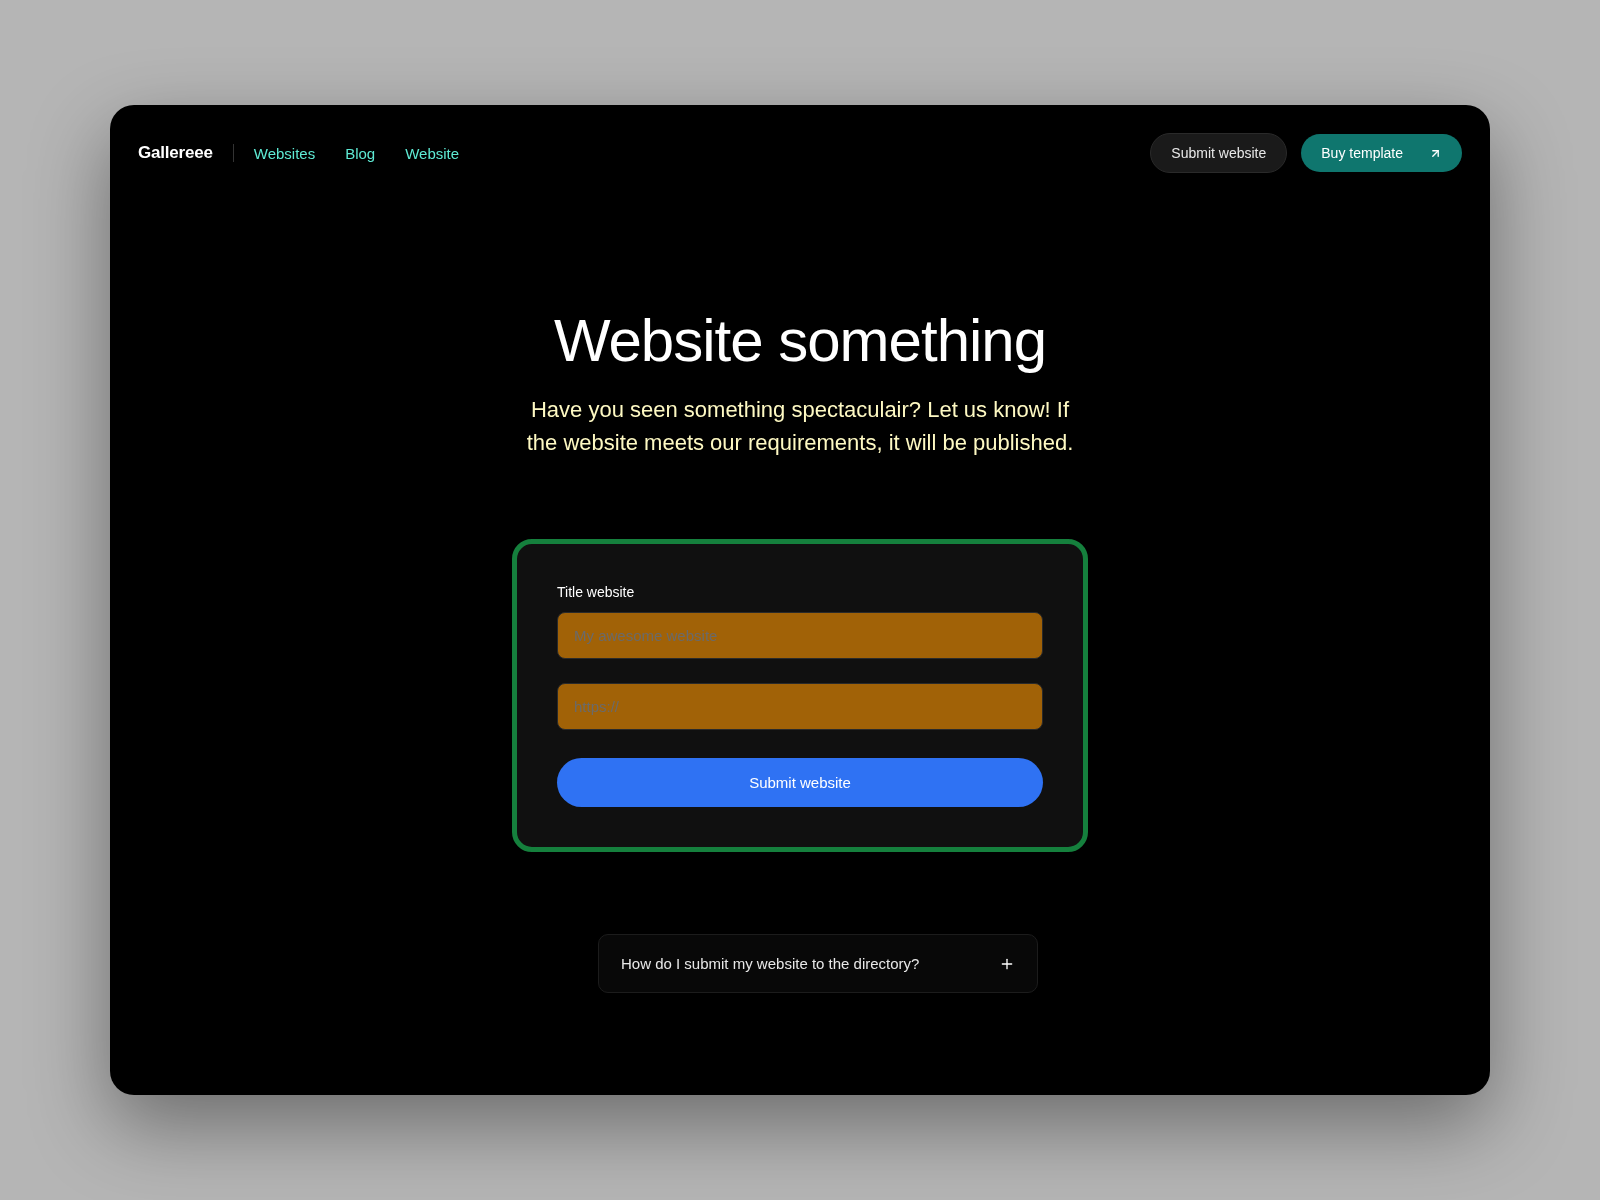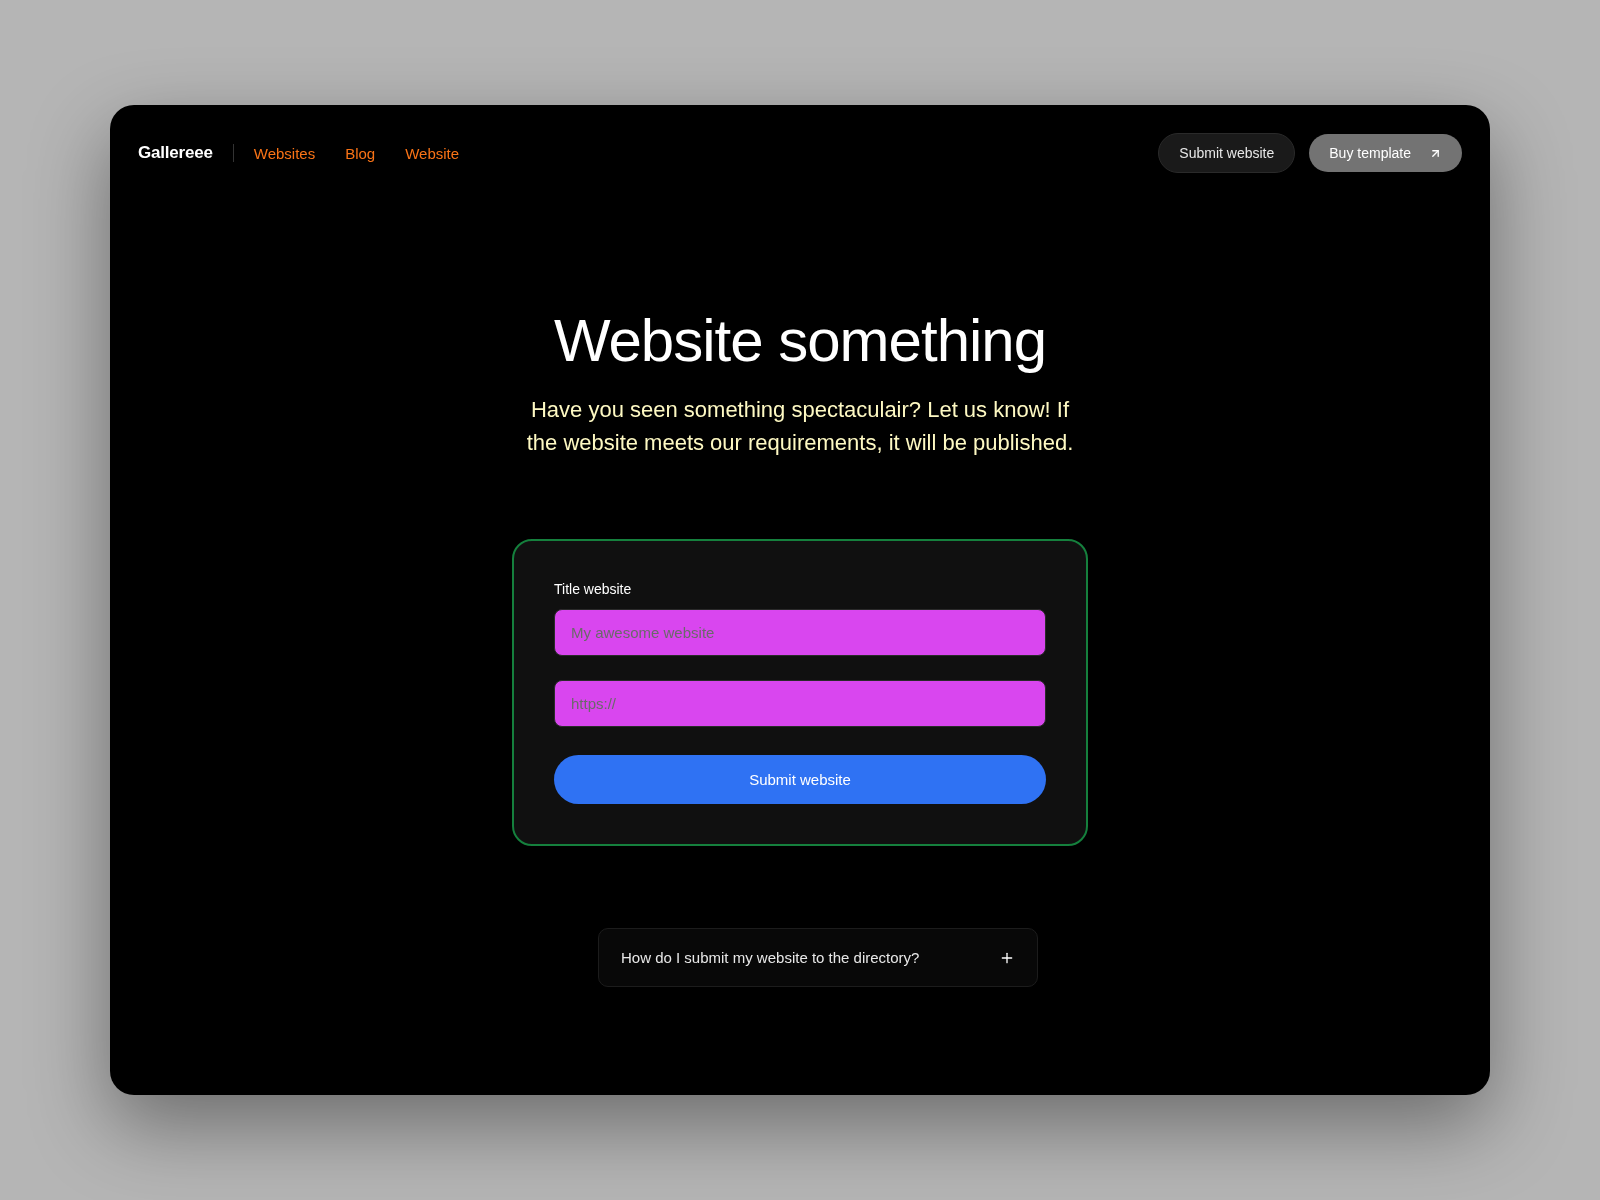--- a/index.html
+++ b/index.html
@@ -45,49 +45,49 @@
     .divider {
       width: 1px;
       height: 18px;
       background: #333;
     }
     .nav {
       display: flex;
       gap: 30px;
     }
     .nav-item {
-      color: #f97316;
+      color: #5eead4;
       font-size: 15px;
       cursor: pointer;
     }
     .header-right {
       display: flex;
       align-items: center;
       gap: 14px;
     }
     .btn-outline {
       background: #1a1a1a;
       border: 1px solid #2a2a2a;
       color: #e8e8e8;
       font-size: 14px;
       padding: 11px 20px;
       border-radius: 999px;
       cursor: pointer;
     }
     .btn-primary {
-      background: #737373;
+      background: #0f766e;
       border: none;
       color: #fff;
       font-size: 14px;
       padding: 11px 20px;
       border-radius: 999px;
       cursor: pointer;
       display: flex;
       align-items: center;
-      gap: 18px;
+      gap: 26px;
     }
     .btn-primary svg {
       width: 13px;
       height: 13px;
     }
     .hero {
       text-align: center;
       margin-top: 105px;
     }
     .hero h1 {
@@ -103,40 +103,40 @@
       margin-top: 18px;
       line-height: 1.5;
       max-width: 560px;
       margin-left: auto;
       margin-right: auto;
     }
     .form-card {
       width: 576px;
       margin: 80px auto 0;
       background: #101010;
-      border: 2px solid #15803d;
+      border: 5px solid #15803d;
       border-radius: 20px;
       padding: 40px;
     }
     .form-group {
       margin-bottom: 24px;
     }
     .form-group:last-of-type {
       margin-bottom: 28px;
     }
     .form-label {
       display: block;
       color: #fff;
       font-size: 14px;
       font-weight: 500;
       margin-bottom: 12px;
     }
     .form-input {
       width: 100%;
-      background: #d946ef;
+      background: #a16207;
       border: 1px solid #2a2a2a;
       border-radius: 8px;
       padding: 14px 16px;
       color: #fff;
       font-size: 15px;
       outline: none;
     }
     .form-input::placeholder {
       color: #6a6a6a;
     }

